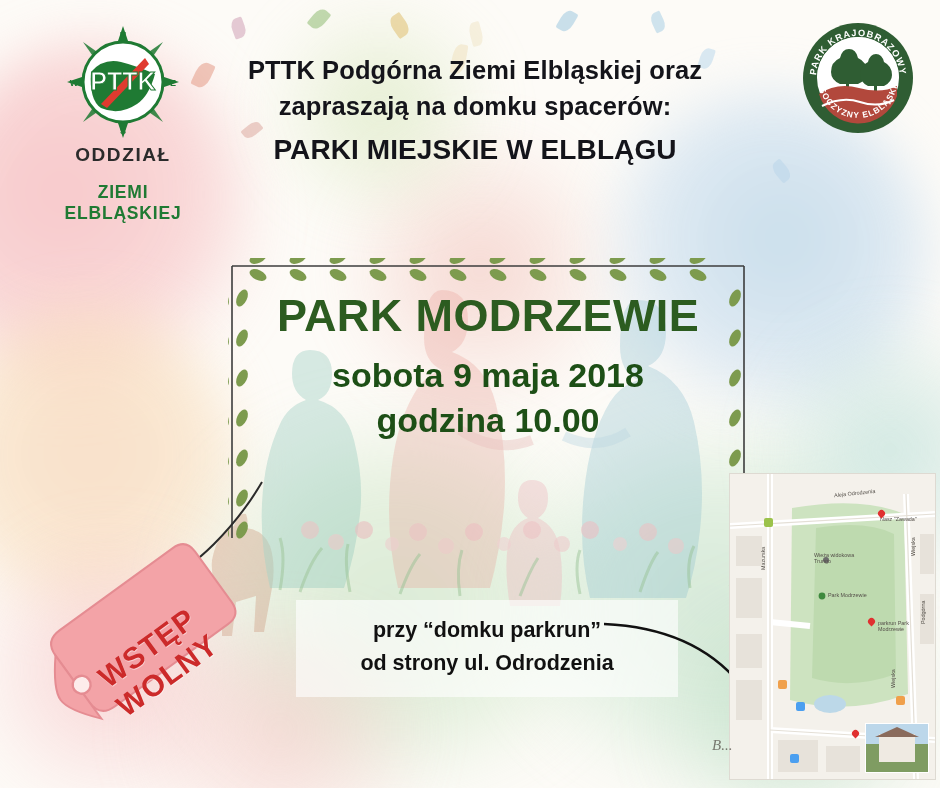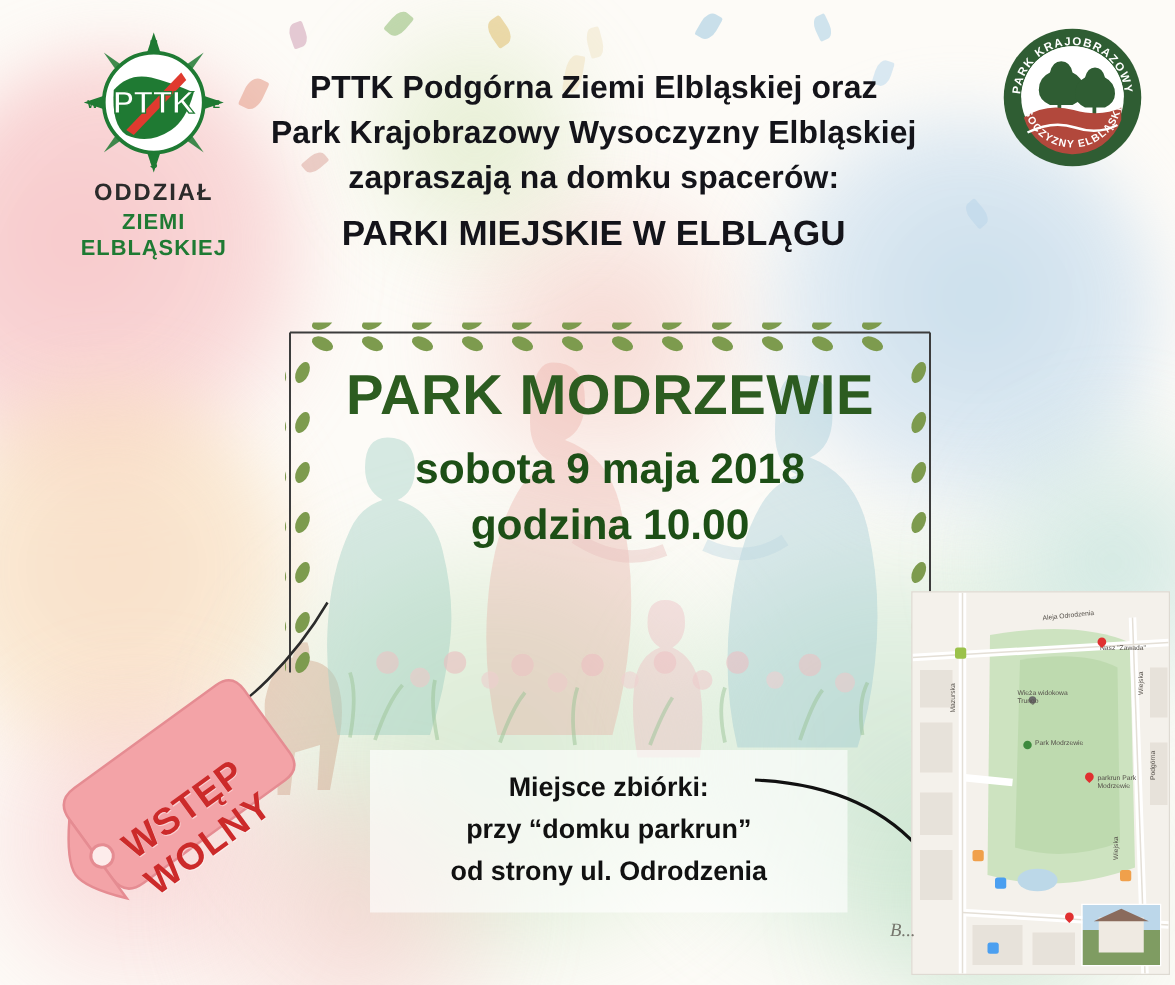--- a/index.html
+++ b/index.html
@@ -96,21 +96,21 @@
     letter-spacing: 1.6px;
     color: #2b2b2b;
     font-weight: bold;
     margin-top: 4px;
   }
   .pttk-sub2 {
     font-size: 17.5px;
     letter-spacing: .8px;
     color: #1f7a33;
     font-weight: bold;
-    margin-top: 1px;
+    margin-top: 16px;
   }
   .park-logo {
     position: absolute;
     right: 26px;
     top: 22px;
     width: 112px;
     height: 112px;
   }
 
   
@@ -378,21 +378,20 @@
         <textPath href="#arcTop" startOffset="50%" text-anchor="middle">PARK KRAJOBRAZOWY</textPath>
       </text>
       <text font-family="Liberation Sans, sans-serif" font-size="8.4" font-weight="bold" fill="#ffffff" letter-spacing="1">
         <textPath href="#arcBot" startOffset="50%" text-anchor="middle">WYSOCZYZNY ELBLĄSKIEJ</textPath>
       </text>
     </svg>
   </div>
 
   <div class="header">
     <div class="line">PTTK Podgórna Ziemi Elbląskiej oraz</div>
-    <div class="line">Park Krajobrazowy Wysoczyzny Elbląskiej</div>
     <div class="line">zapraszają na domku spacerów:</div>
     <div class="line big">PARKI MIEJSKIE W ELBLĄGU</div>
   </div>
 
   <div class="frame">
     <svg width="520" height="288" viewBox="0 0 520 288">
       <g stroke="#3c3c3c" stroke-width="1.6" fill="none">
         <path d="M4 8 L516 8"></path>
         <path d="M4 8 L4 280"></path>
         <path d="M516 8 L516 280"></path>
@@ -463,21 +462,20 @@
     </svg>
   </div>
 
   <div class="frame-inner-text">
     <div class="park-title">PARK MODRZEWIE</div>
     <div class="park-date">sobota 9 maja 2018</div>
     <div class="park-time">godzina 10.00</div>
   </div>
 
   <div class="meet-box">
-    <div class="meet-line">Miejsce zbiórki:</div>
     <div class="meet-line">przy “domku parkrun”</div>
     <div class="meet-line">od strony ul. Odrodzenia</div>
   </div>
 
   <svg style="position:absolute;left:600px;top:610px;width:230px;height:140px;" viewBox="0 0 230 140">
     <path d="M4 14 q90 4 136 60 q14 18 20 44" stroke="#111" stroke-width="2.6" fill="none"></path>
     <path d="M152 112 l10 22 l10 -20 z" fill="#111" transform="rotate(-8 160 118)"></path>
   </svg>
 
   <svg style="position:absolute;left:150px;top:480px;width:130px;height:120px;" viewBox="0 0 130 120">

